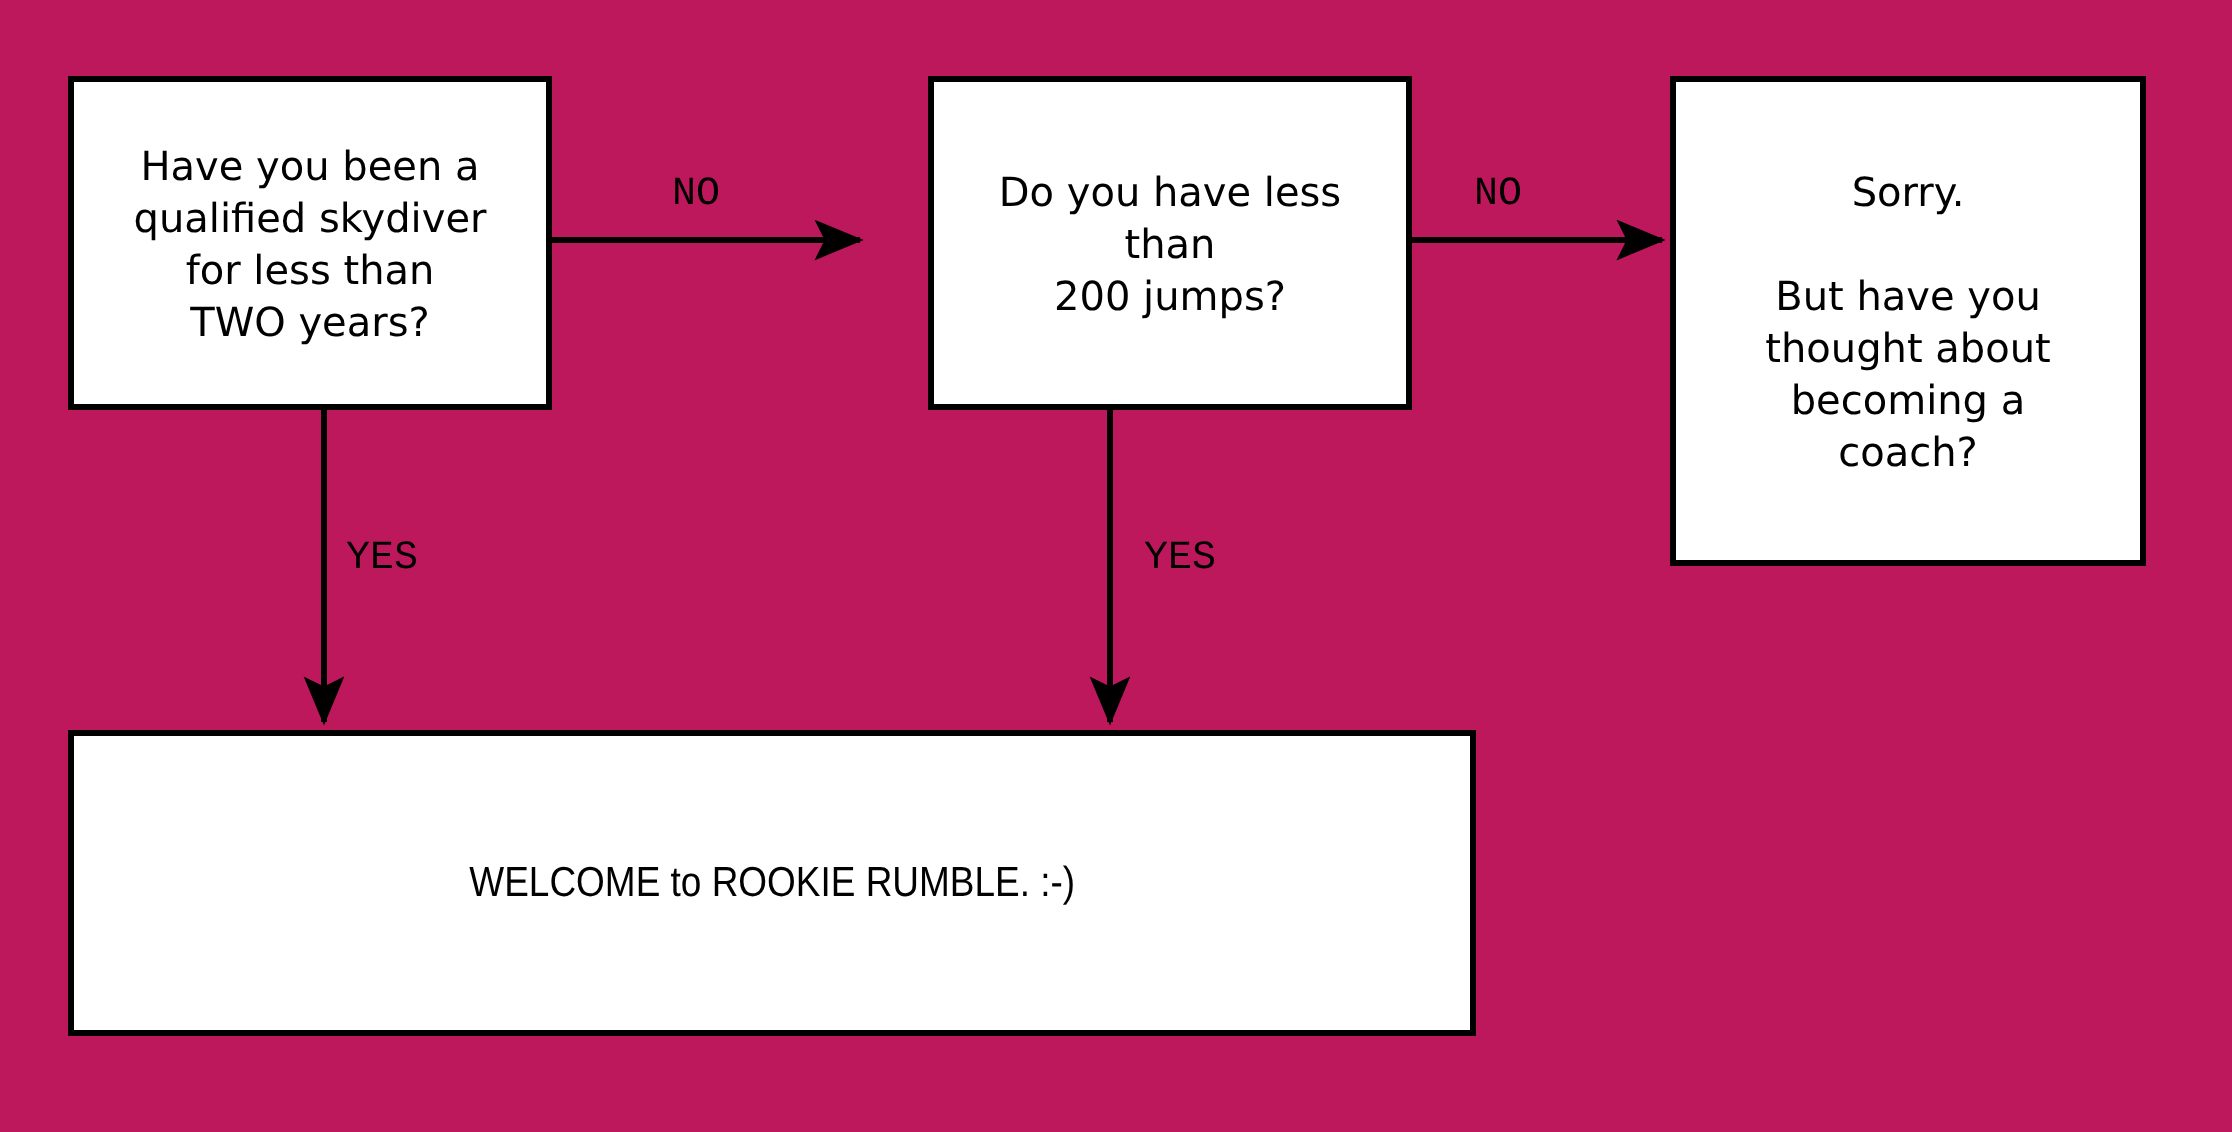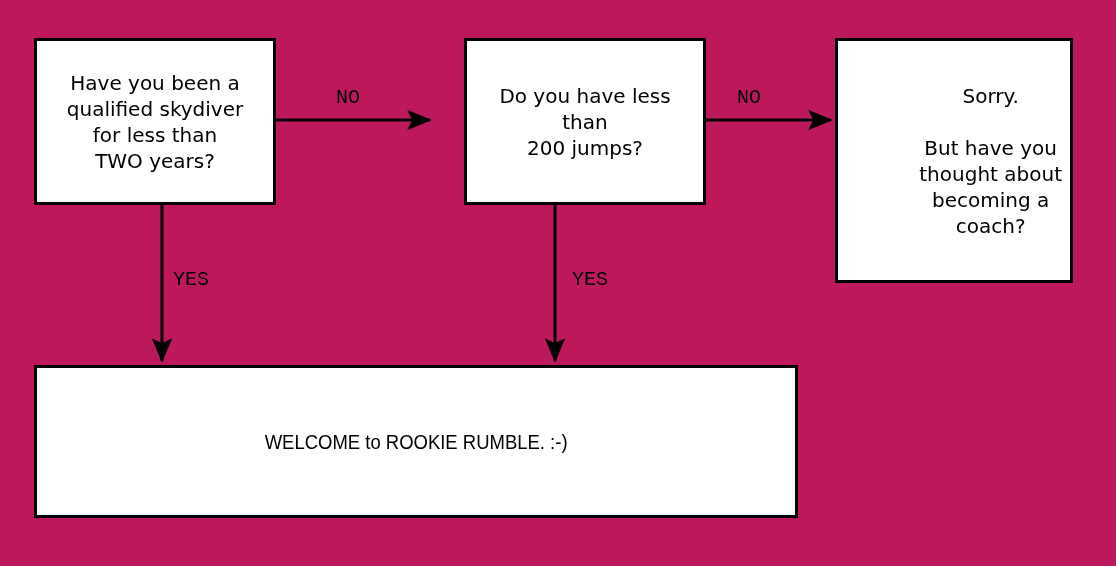--- a/index.html
+++ b/index.html
@@ -56,26 +56,25 @@
     top: 38px;
     width: 242px;
     height: 167px;
     margin-left: 30px;
   }
   #node-sorry-coach {
     left: 835px;
     top: 38px;
     width: 238px;
     height: 245px;
-    justify-content: flex-end;
   }
   #node-welcome {
     left: 34px;
     top: 365px;
-    width: 764px;
+    width: 704px;
     height: 153px;
   }
   #node-welcome .node-text {
     font-family: "Liberation Sans Narrow", "Liberation Sans", sans-serif;
     font-size: 21px;
     transform: scaleX(0.88);
   }
   .edge-label {
     position: absolute;
     font-family: Liberation Mono, monospace;

